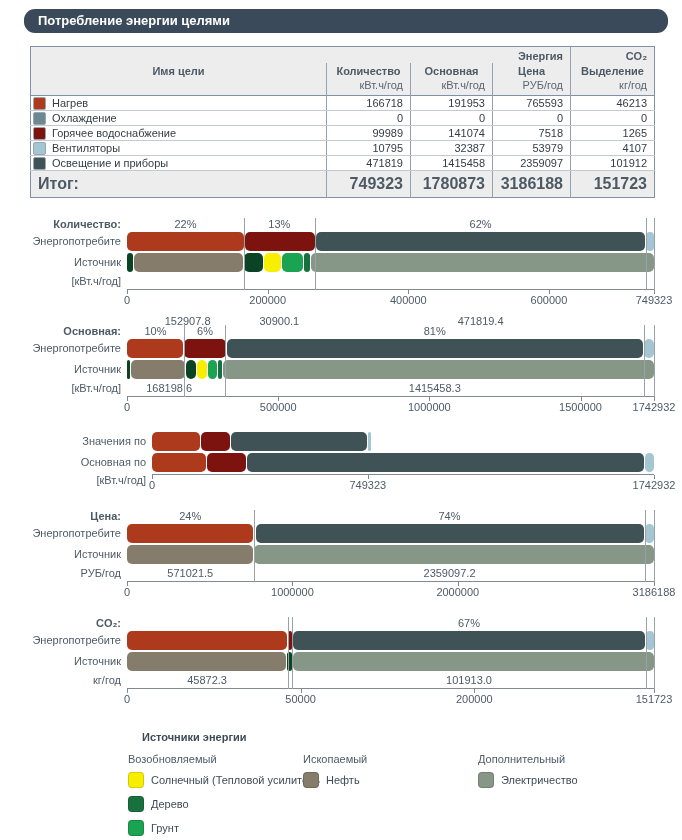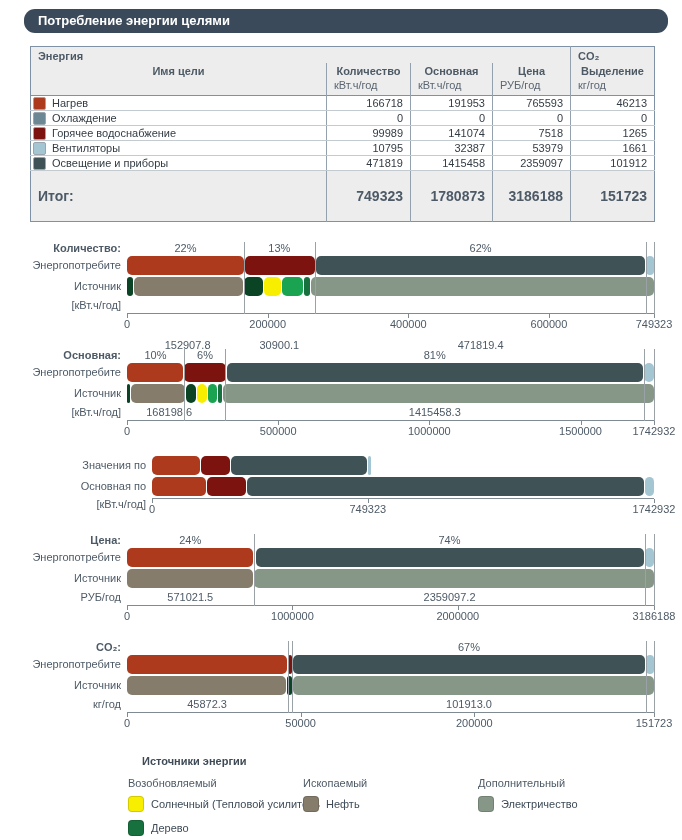--- a/index.html
+++ b/index.html
@@ -20,32 +20,32 @@
   
   .tbl-wrap { margin:13px 28px 0 30px; }
   table { border-collapse:collapse; width:624px; table-layout:fixed; }
   col.c-name { width:296px; } col.c-q { width:84px; } col.c-p { width:82px; }
   col.c-pr { width:78px; } col.c-co { width:84px; }
   th, td { padding:1px 7px; font-weight:normal; }
   thead th { background:#ededed; color:#4d5a66; font-weight:bold; }
   thead tr.units th { font-weight:normal; color:#5a6672; }
   table { border:1px solid #7e91a5; }
   .vline { border-left:1px solid #93a1af; }
-  thead tr.grp th { padding-top:3px; text-align:left; }
+  thead tr.grp th { padding-top:3px; text-align:right; }
   thead tr.cols th { text-align:center; padding-top:2px; }
-  thead tr.units th { text-align:left; padding-bottom:4px; }
+  thead tr.units th { text-align:right; padding-bottom:4px; }
   thead { border-bottom:1px solid #7e91a5; }
   tbody td { border-bottom:1px solid #c3cad0; color:#333c44; }
   tbody td.num, tfoot td.num { text-align:right; }
   tbody td.name-cell { padding-left:2px; }
   .chip {
     display:inline-block; width:13px; height:13px; border-radius:2px;
     margin:0 6px -3px 0; border:1px solid #9aa5ae;
   }
-  tfoot td { background:#ededed; font-size:14px; font-weight:bold; color:#4d5a66; padding:17px 7px; }
+  tfoot td { background:#ededed; font-size:16px; font-weight:bold; color:#4d5a66; padding:4px 7px; }
   tfoot { border-top:1px solid #7e91a5; }
 
   
   #charts { margin-top:20px; }
   .chart { position:relative; width:660px; margin-top:19px; }
   .crow { display:flex; }
   .clabel {
     flex:0 0 auto; text-align:right; padding-right:6px;
     color:#4d5a66; white-space:nowrap; overflow:hidden;
   }
@@ -128,21 +128,21 @@
           <td class="num vline">99989</td>
           <td class="num vline">141074</td>
           <td class="num vline">7518</td>
           <td class="num vline">1265</td>
         </tr>
         <tr>
           <td class="name-cell"><span class="chip" style="background: rgb(163, 198, 210);"></span><span>Вентиляторы</span></td>
           <td class="num vline">10795</td>
           <td class="num vline">32387</td>
           <td class="num vline">53979</td>
-          <td class="num vline">1661</td>
+          <td class="num vline">4107</td>
         </tr>
         <tr>
           <td class="name-cell"><span class="chip" style="background: rgb(63, 83, 87);"></span><span>Освещение и приборы</span></td>
           <td class="num vline">471819</td>
           <td class="num vline">1415458</td>
           <td class="num vline">2359097</td>
           <td class="num vline">101912</td>
         </tr>
       </tbody>
     <tfoot>

